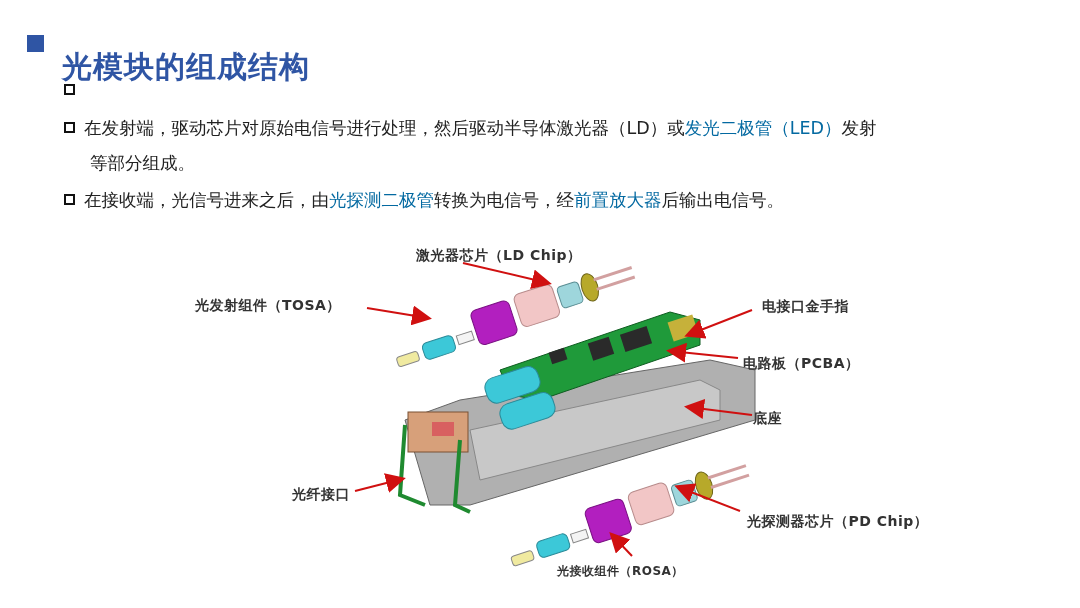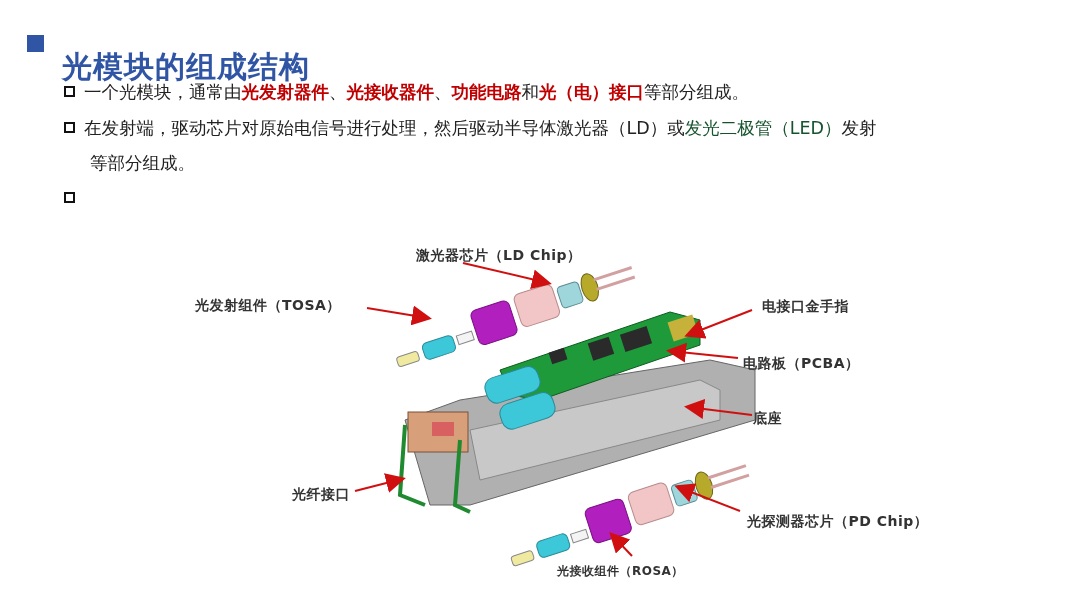--- a/index.html
+++ b/index.html
@@ -1,41 +1,41 @@
 <!DOCTYPE html>
 <html><head>
 <meta charset="utf-8">
 <style>
   html,body{margin:0;padding:0;background:#fff;}
   body{width:1080px;height:608px;position:relative;overflow:hidden;font-family:"DejaVu Sans","Liberation Sans",sans-serif;color:#222;}
   .title-sq{position:absolute;left:27px;top:35px;width:17px;height:17px;background:#2f55a4;}
   .title{position:absolute;left:62px;top:22px;font-size:30px;font-weight:bold;color:#2f55a4;letter-spacing:1px;margin-top:25px;}
   .bullet-line{position:absolute;left:64px;font-size:17.5px;color:#222;white-space:nowrap;}
   .box{display:inline-block;width:11px;height:11px;border:2.4px solid #111;box-sizing:border-box;margin-right:9px;vertical-align:1px;}
-  .red{color:#14532d;}
+  .red{color:#0369a1;}
   .redb{color:#c00000;font-weight:bold;}
   .cont{position:absolute;left:90px;font-size:17.5px;}
   .lbl{position:absolute;font-size:14px;font-weight:bold;color:#333;white-space:nowrap;letter-spacing:0.5px;}
   svg.diag{position:absolute;left:0;top:0;}
 </style>
 </head>
 <body>
 
 <div class="title-sq"></div>
 <div class="title">光模块的组成结构</div>
 
 <div class="bullet-line" style="top:80px;">
-  <span class="box"></span><span><span>一个光模块，通常由</span><span class="redb">光发射器件</span><span>、</span><span class="redb">光接收器件</span><span>、</span><span class="redb">功能电路</span><span>和</span><span class="redb">光（电）接口</span><span>等部分组成。</span></span>
+  <span class="box"></span>
 </div>
 <div class="bullet-line" style="top:116px;">
   <span class="box"></span><span><span>在发射端，驱动芯片对原始电信号进行处理，然后驱动半导体激光器（LD）或</span><span class="red">发光二极管（LED）</span><span>发射</span></span>
 </div>
 <div class="cont" style="top:151px;">等部分组成。</div>
 <div class="bullet-line" style="top:188px;">
-  <span class="box"></span>
+  <span class="box"></span><span><span>在接收端，光信号进来之后，由</span><span class="red">光探测二极管</span><span>转换为电信号，经</span><span class="red">前置放大器</span><span>后输出电信号。</span></span>
 </div>
 
 <svg class="diag" width="1080" height="608">
   <defs>
     <marker id="ah" markerWidth="10" markerHeight="10" refX="8" refY="5" orient="auto">
       <path d="M0,0 L10,5 L0,10 z" fill="#d01010"></path>
     </marker>
   </defs>
 
   <g transform="rotate(-18 470 320)">

